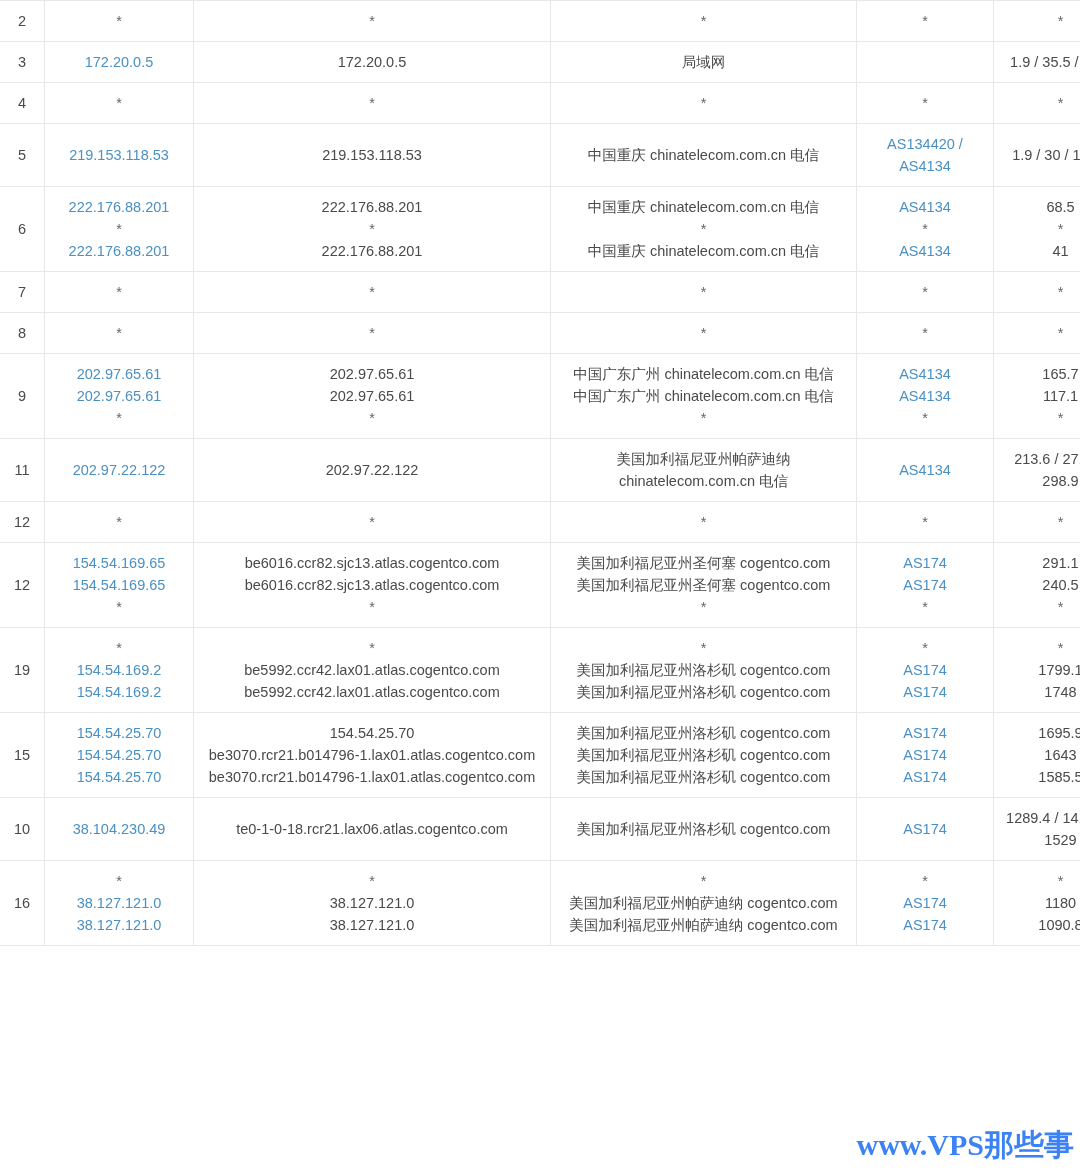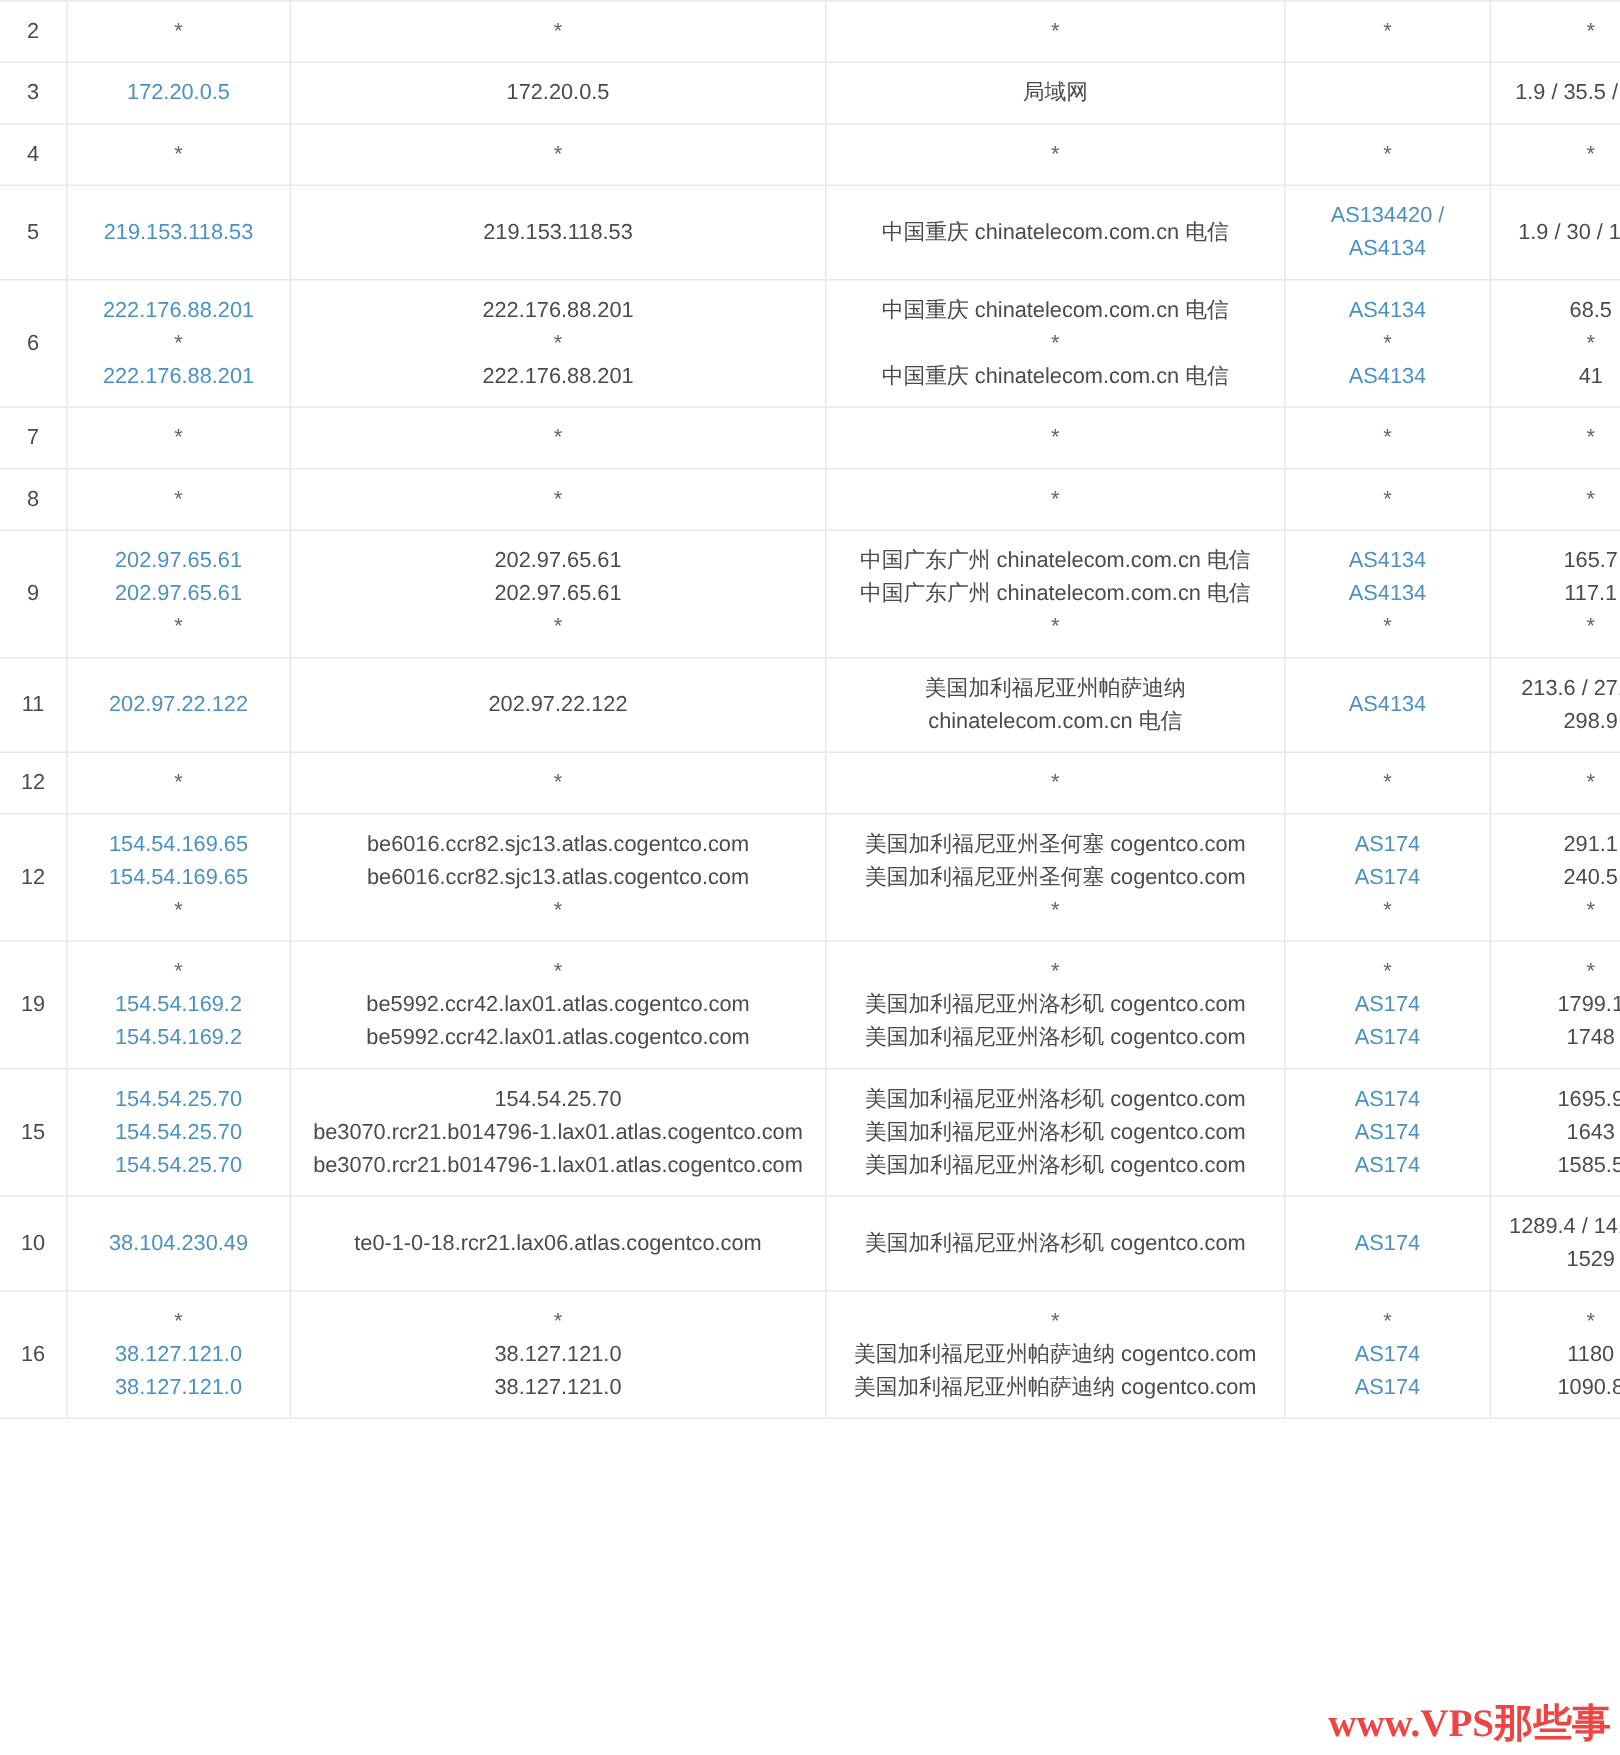--- a/index.html
+++ b/index.html
@@ -47,22 +47,22 @@
   .star {
     color: #666666;
   }
   .line { display: block; }
   .watermark {
     position: absolute;
     right: 6px;
     bottom: 4px;
     font-family: "Liberation Serif", serif;
     font-weight: bold;
-    font-size: 26px;
-    color: #ef4444;
+    font-size: 30px;
+    color: #3b82f6;
     letter-spacing: 0px;
     white-space: nowrap;
   }
 </style>
 </head>
 <body>
 
 <table class="trace">
   <tbody>
       <tr>

